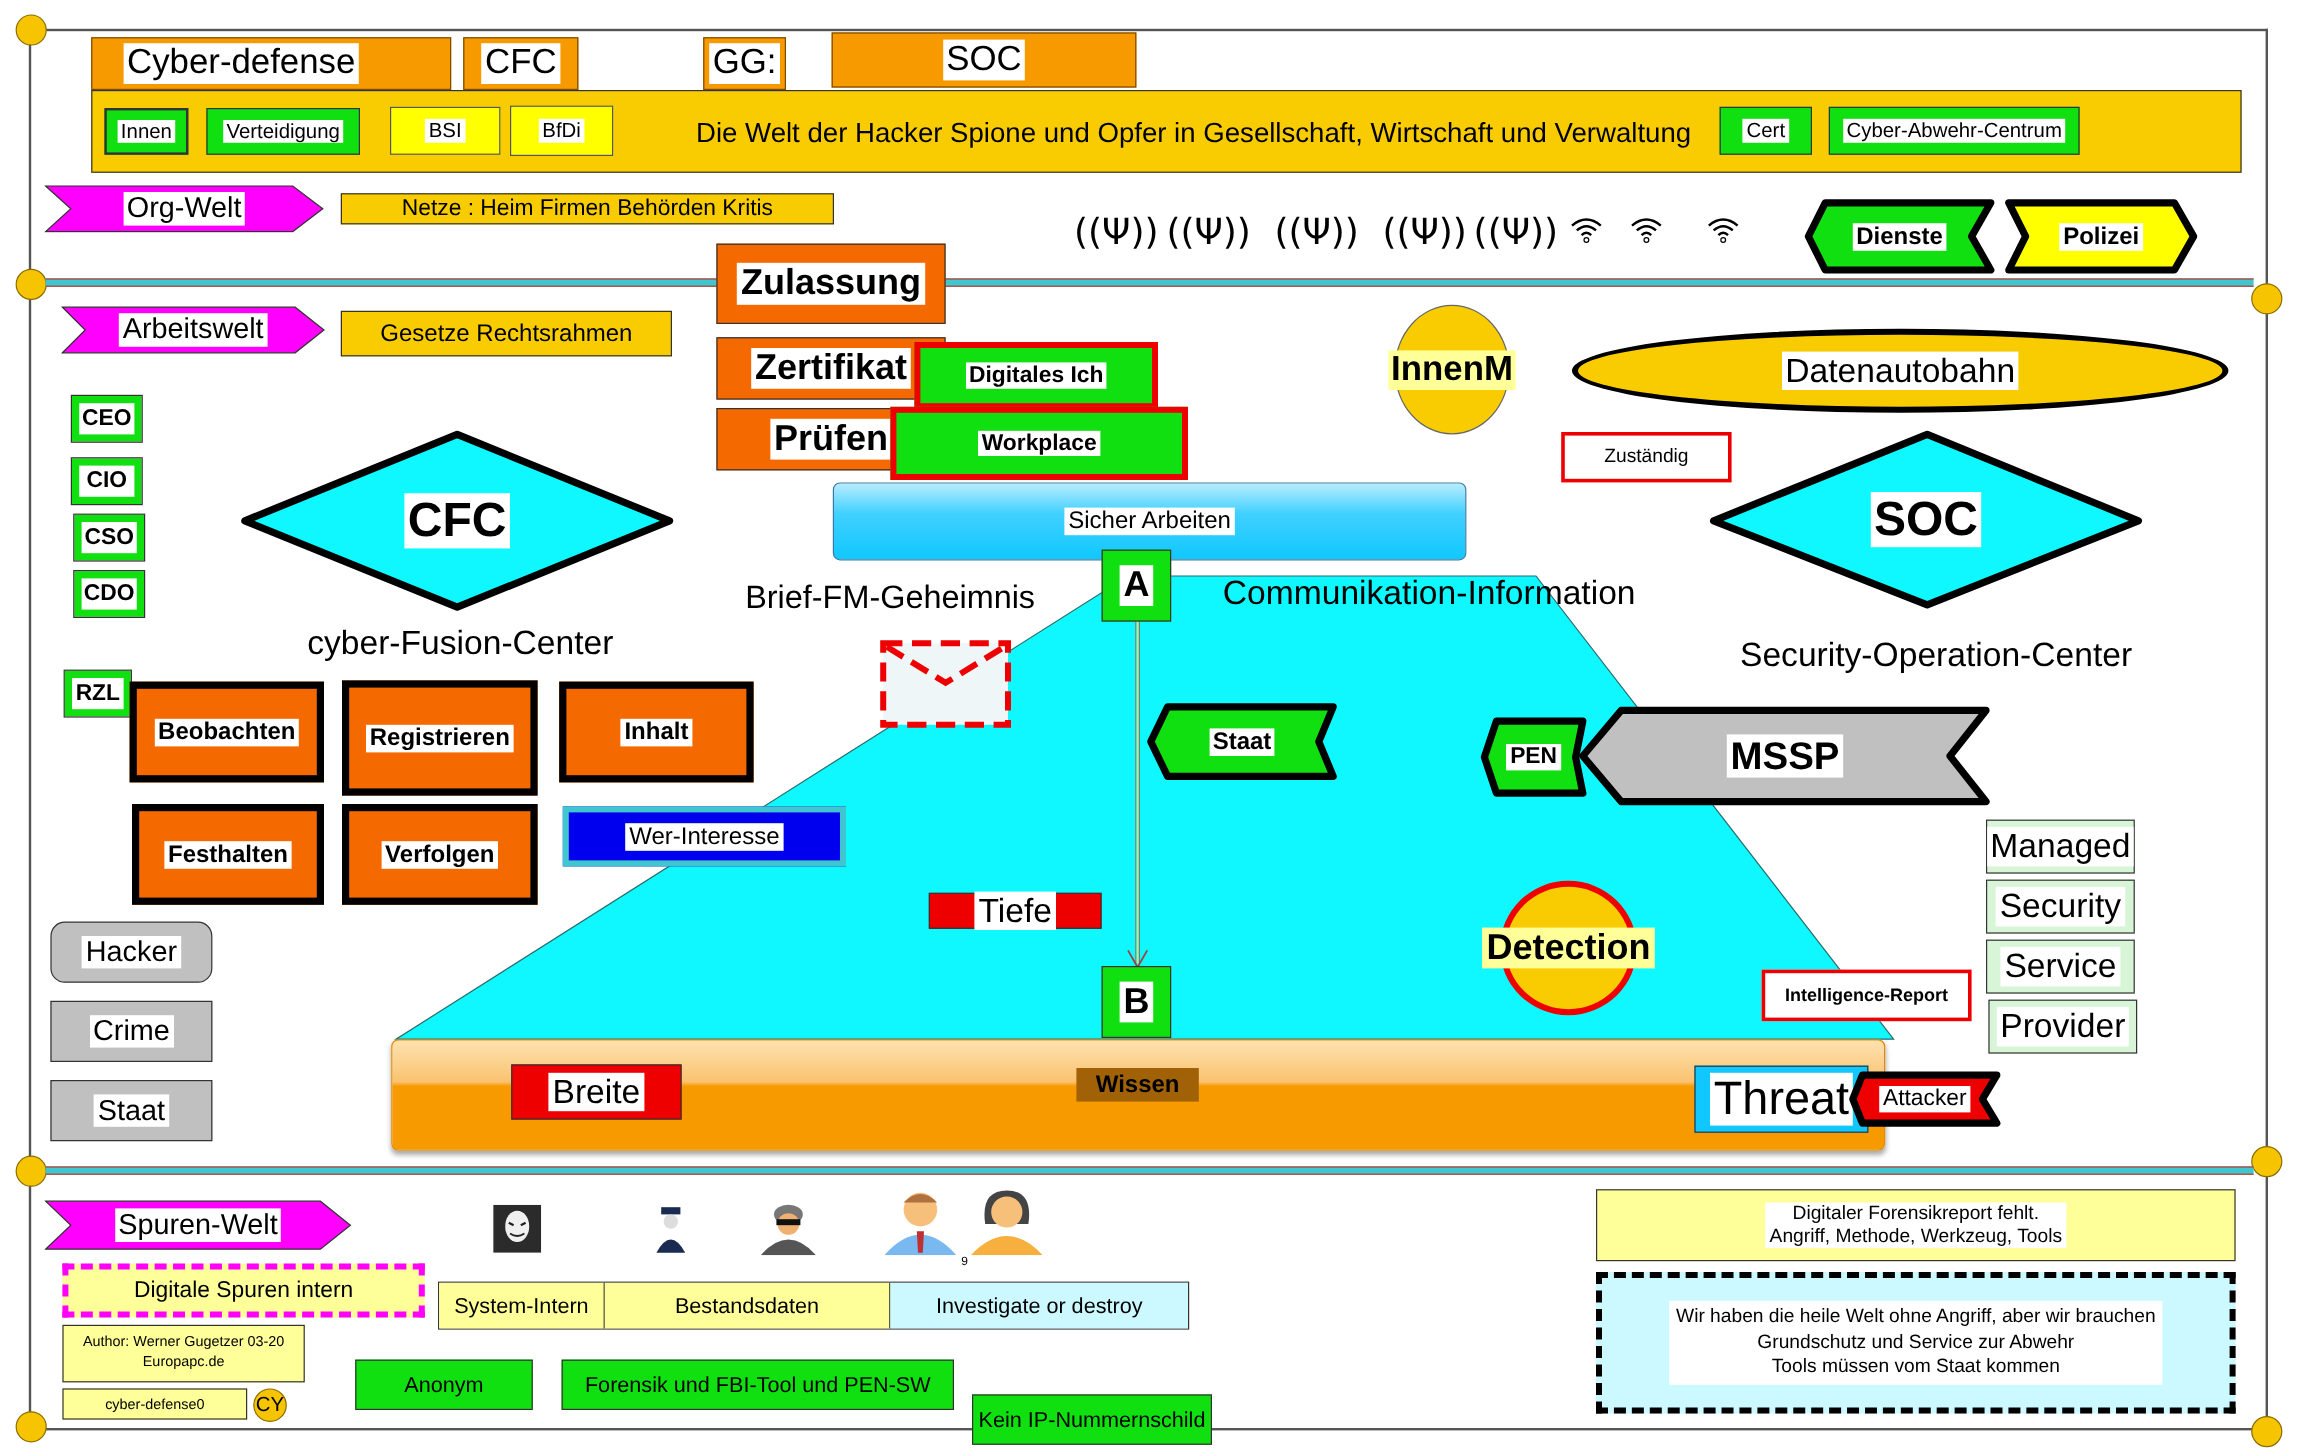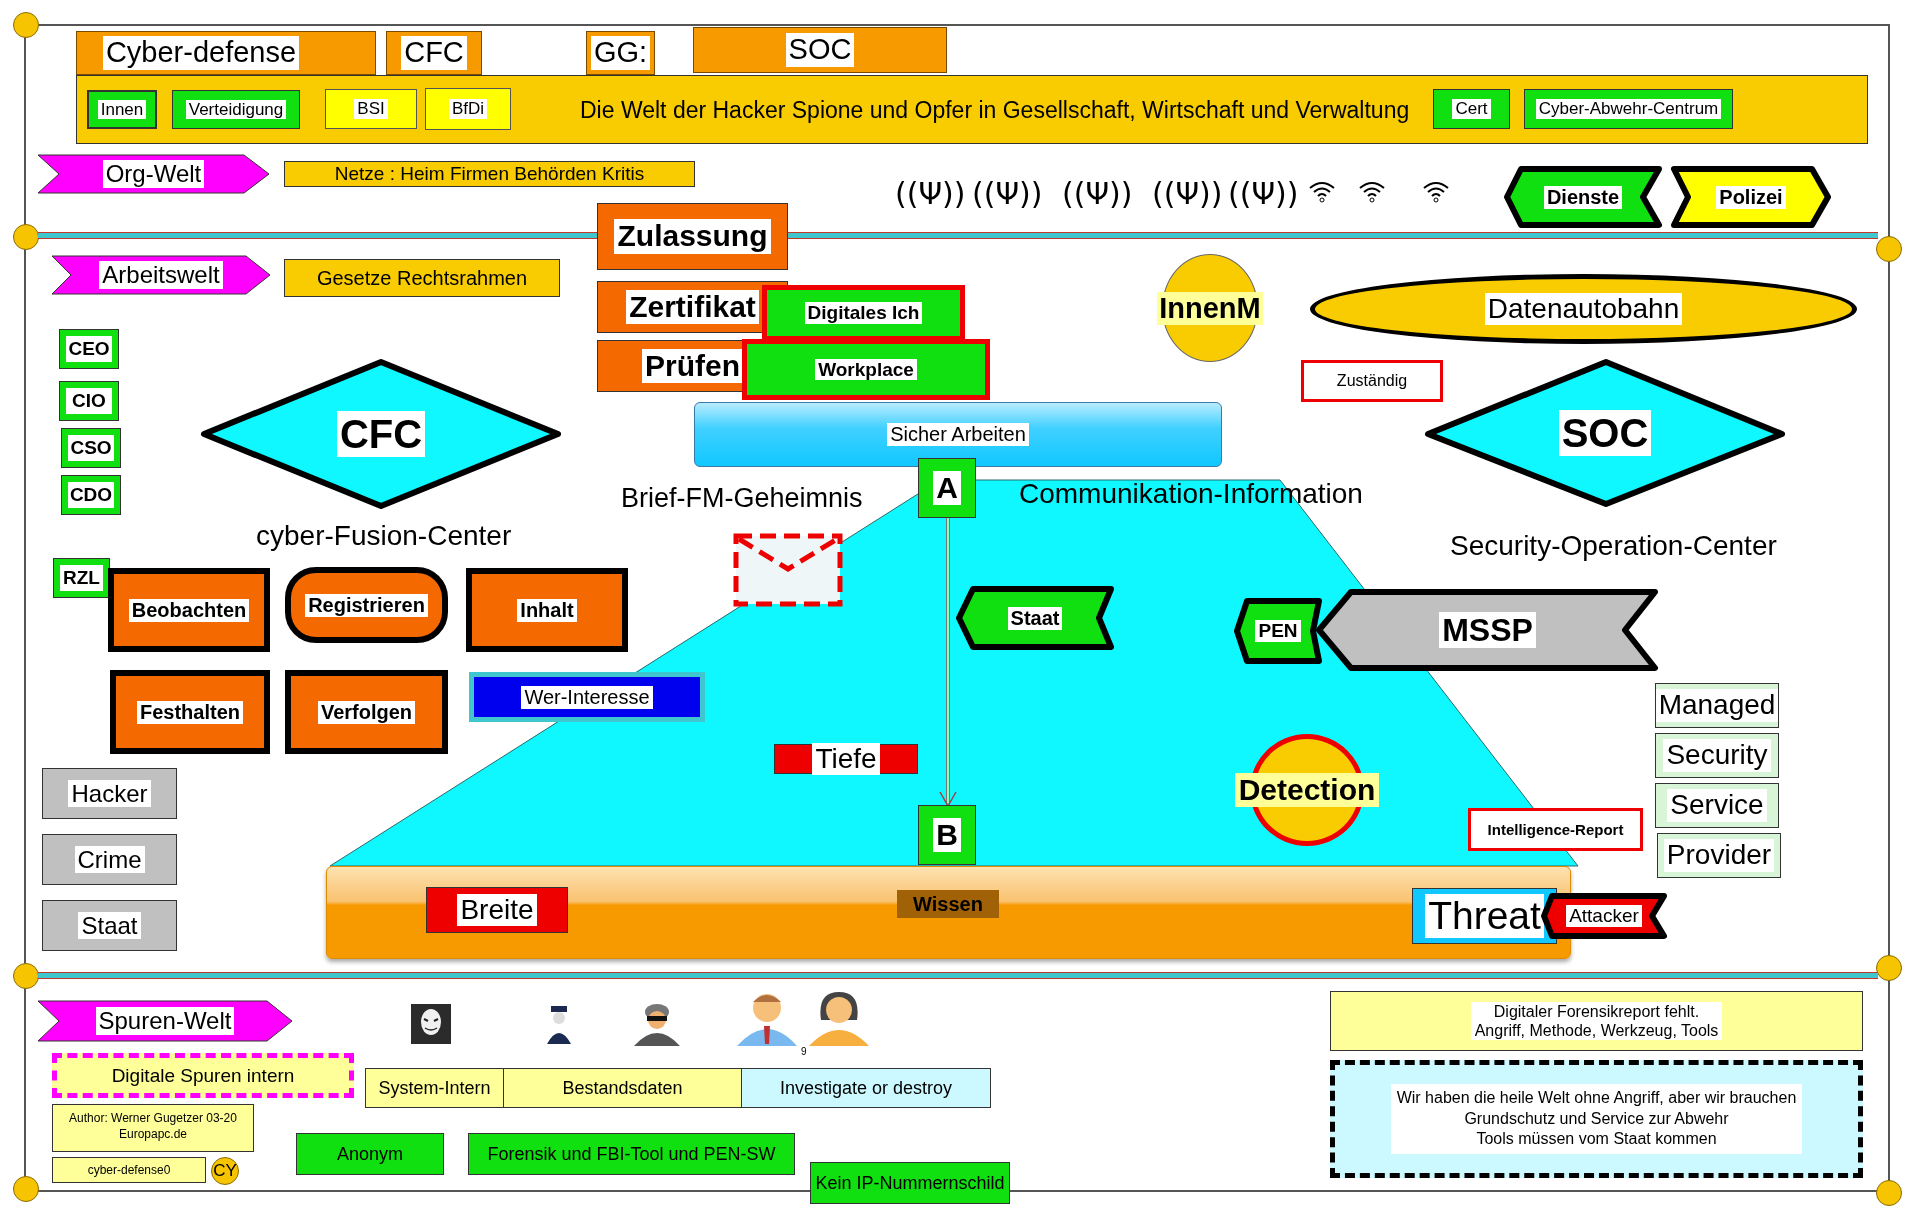--- a/index.html
+++ b/index.html
@@ -266,34 +266,34 @@
 <div class="abs center bold" style="left:897px;top:890px;width:102px;height:28px;background:#a16207;font-size:20px;">
   <span>Wissen</span>
 </div>
 <div class="abs center" style="left:1412px;top:888px;width:145px;height:56px;background:#10c8ff;border:1px solid #333;font-size:39px;">
   <span class="lbl">Threat</span>
 </div>
 
 <div class="abs action-box center" style="left:108px;top:568px;width:162px;height:84px;">
   <span class="lbl">Beobachten</span>
 </div>
-<div class="abs action-box center" style="left:285px;top:567px;width:163px;height:76px;border-radius:31px;">
+<div class="abs action-box center" style="left:285px;top:567px;width:163px;height:96px;">
   <span class="lbl">Registrieren</span>
 </div>
 <div class="abs action-box center" style="left:466px;top:568px;width:162px;height:84px;">
   <span class="lbl">Inhalt</span>
 </div>
 <div class="abs action-box center" style="left:110px;top:670px;width:160px;height:84px;">
   <span class="lbl">Festhalten</span>
 </div>
 <div class="abs action-box center" style="left:285px;top:670px;width:163px;height:84px;">
   <span class="lbl">Verfolgen</span>
 </div>
 
-<div class="abs gray-box center" style="left:42px;top:768px;width:135px;height:51px;">
+<div class="abs gray-box center" style="left:42px;top:768px;width:135px;height:51px;border-radius:12px;">
   <span class="lbl">Hacker</span>
 </div>
 <div class="abs gray-box center" style="left:42px;top:834px;width:135px;height:51px;">
   <span class="lbl">Crime</span>
 </div>
 <div class="abs gray-box center" style="left:42px;top:900px;width:135px;height:51px;">
   <span class="lbl">Staat</span>
 </div>
 
 <div class="abs" style="left:1233px;top:597px;width:90px;height:68px;">

